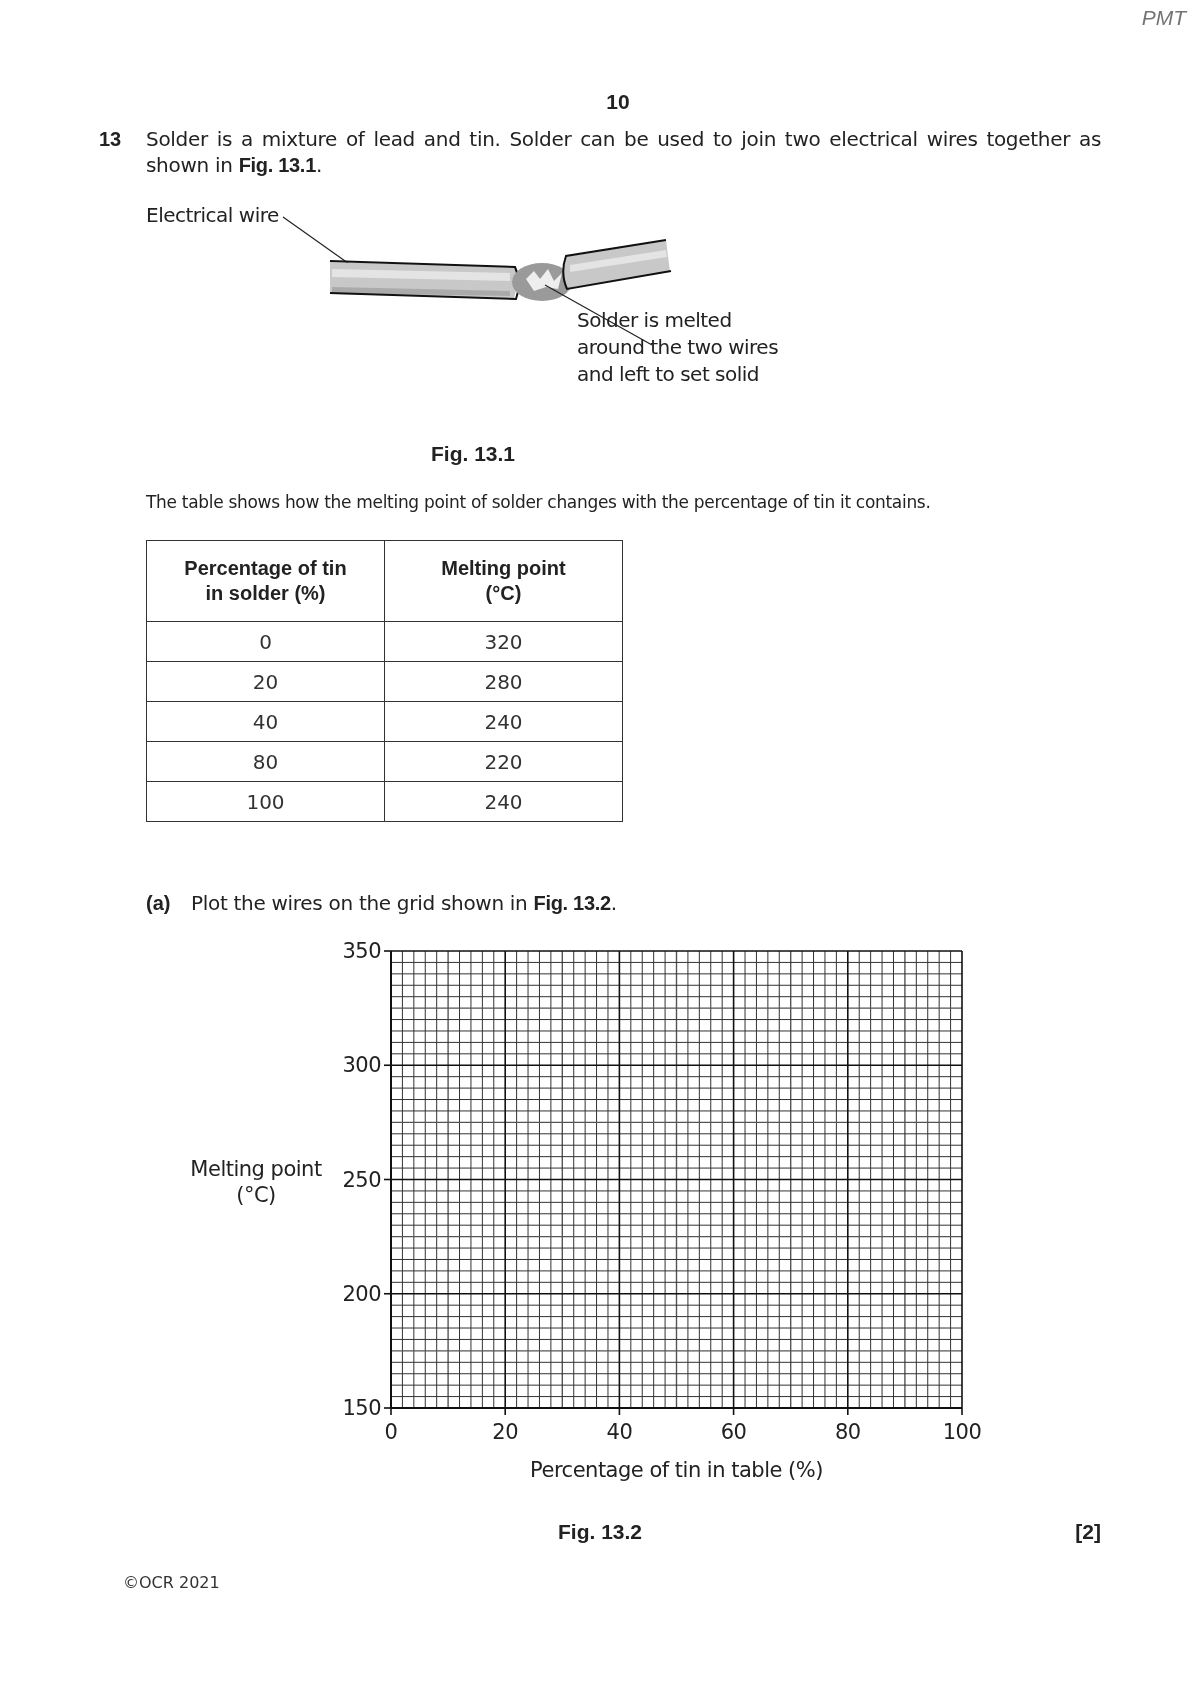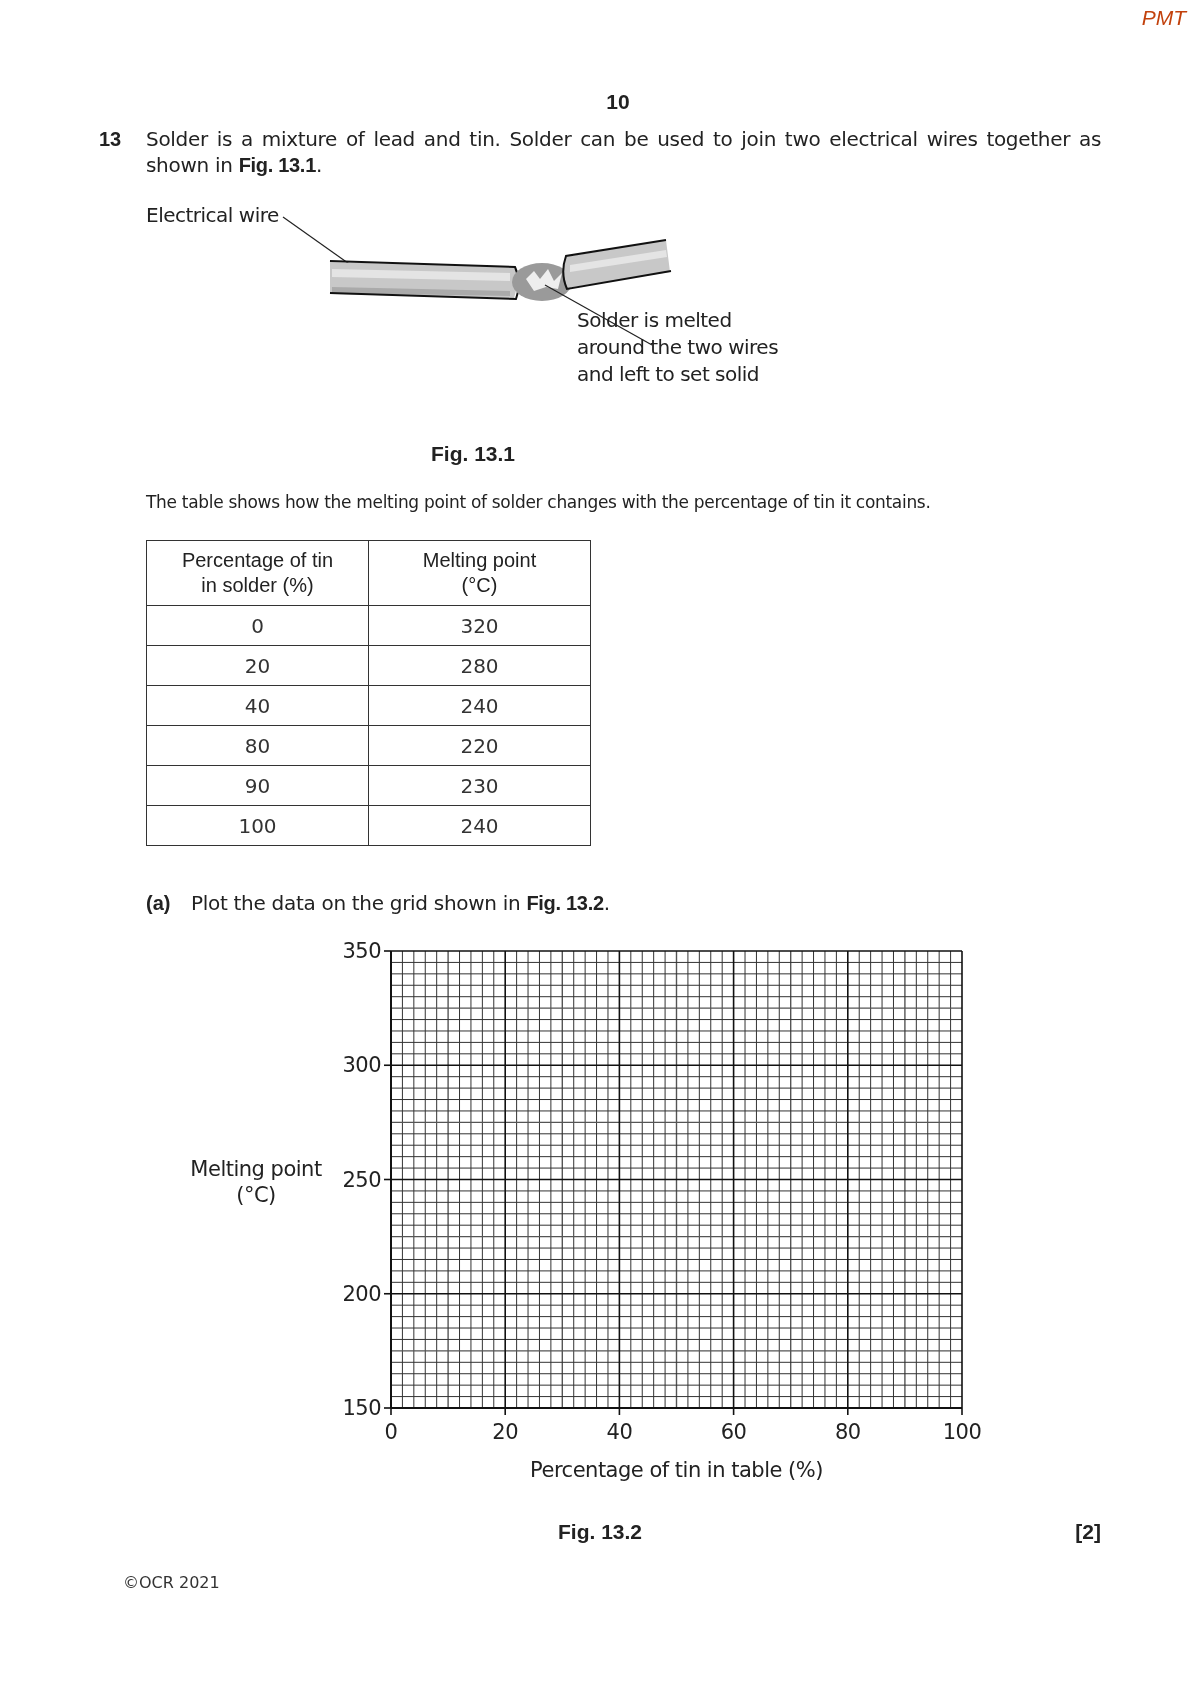--- a/index.html
+++ b/index.html
@@ -1,28 +1,28 @@
 <!DOCTYPE html>
 <html><head>
 <meta charset="utf-8">
 <style>
   html, body { margin: 0; padding: 0; background: #fff; }
   body { width: 1200px; height: 1696px; position: relative; color: #222; font-family: "DejaVu Sans", sans-serif; overflow: hidden; }
   .abs { position: absolute; }
-  .pmt { right: 14px; top: 6px; font-family: "Liberation Sans", sans-serif; font-style: italic; font-size: 21px; color: #c2410c; }
+  .pmt { right: 14px; top: 6px; font-family: "Liberation Sans", sans-serif; font-style: italic; font-size: 21px; color: #737373; }
   .pagenum { left: 0; width: 1200px; text-align: center; top: 90px; font-family: "Liberation Sans", sans-serif; font-weight: bold; font-size: 21px; padding-left: 18px; }
   .qnum { left: 99px; top: 128px; font-family: "Liberation Sans", sans-serif; font-weight: bold; font-size: 20px; }
   .qtext { left: 146px; top: 126px; width: 955px; font-size: 20px; line-height: 26px; text-align: justify; text-align-last: left; letter-spacing: -0.3px; }
   b.ls { font-family: "Liberation Sans", sans-serif; font-weight: bold; }
   .fig1 { left: 130px; top: 195px; width: 720px; height: 230px; }
   .caption { font-family: "Liberation Sans", sans-serif; font-weight: bold; font-size: 21px; }
   .para { left: 146px; top: 492px; font-size: 17px; letter-spacing: -0.3px; }
   table.dt { position: absolute; left: 146px; top: 540px; border-collapse: collapse; }
   table.dt th, table.dt td { border: 1.5px solid #333; width: 221px; text-align: center; font-size: 20px; }
-  table.dt th { font-family: "Liberation Sans", sans-serif; font-weight: normal; height: 64px; line-height: 25px; padding: 0; color: #222; }
+  table.dt th { font-family: "Liberation Sans", sans-serif; font-weight: bold; height: 64px; line-height: 25px; padding: 8px; color: #222; }
   table.dt td { height: 39px; padding: 0; font-family: "DejaVu Sans", sans-serif; color: #333; }
   .parta-label { left: 146px; top: 892px; font-family: "Liberation Sans", sans-serif; font-weight: bold; font-size: 20px; }
   .parta-text { left: 191px; top: 891px; font-size: 20px; letter-spacing: -0.3px; }
   .graph { left: 0; top: 0; width: 1200px; height: 1696px; pointer-events: none; }
   .graph * { pointer-events: auto; }
   .ylabel { left: 176px; top: 1156px; width: 160px; text-align: center; font-size: 21px; line-height: 26px; letter-spacing: -0.5px; }
   .xlabel { left: 391px; width: 571px; top: 1458px; text-align: center; font-size: 21px; letter-spacing: -0.5px; }
   .fig2 { left: 0; width: 1200px; text-align: center; top: 1520px; }
   .marks { right: 99px; top: 1520px; font-family: "Liberation Sans", sans-serif; font-weight: bold; font-size: 21px; }
   .copyright { left: 123px; top: 1573px; font-family: "DejaVu Sans", sans-serif; font-size: 16px; color: #333; }
@@ -79,32 +79,28 @@
       </tr>
     <tr>
         <td>40</td>
         <td>240</td>
       </tr>
     <tr>
         <td>80</td>
         <td>220</td>
       </tr>
     <tr>
-        <td>90</td>
-        <td>230</td>
-      </tr>
-    <tr>
         <td>100</td>
         <td>240</td>
       </tr>
   </tbody>
 </table>
 
 <div class="abs parta-label">(a)</div>
-<div class="abs parta-text"><span>Plot the data on the grid shown in </span><b class="ls">Fig. 13.2</b><span>.</span></div>
+<div class="abs parta-text"><span>Plot the wires on the grid shown in </span><b class="ls">Fig. 13.2</b><span>.</span></div>
 
 <svg class="abs graph" id="graph" width="1200" height="1696">
   <g id="grid-minor">
       <line x1="402.42" y1="951" x2="402.42" y2="1408" stroke="#333" stroke-width="1"></line>
       <line x1="413.84" y1="951" x2="413.84" y2="1408" stroke="#333" stroke-width="1"></line>
       <line x1="425.26" y1="951" x2="425.26" y2="1408" stroke="#333" stroke-width="1"></line>
       <line x1="436.68" y1="951" x2="436.68" y2="1408" stroke="#333" stroke-width="1"></line>
       <line x1="448.1" y1="951" x2="448.1" y2="1408" stroke="#555" stroke-width="1.4"></line>
       <line x1="459.52" y1="951" x2="459.52" y2="1408" stroke="#333" stroke-width="1"></line>
       <line x1="470.94" y1="951" x2="470.94" y2="1408" stroke="#333" stroke-width="1"></line>

